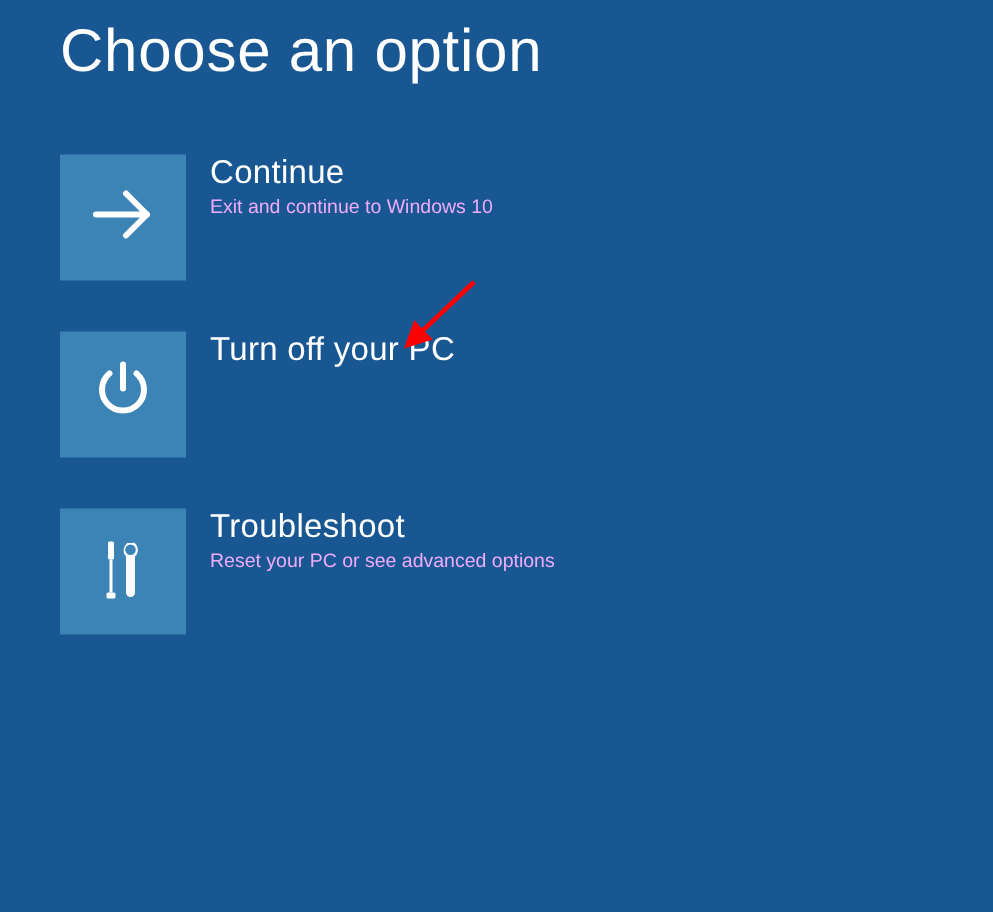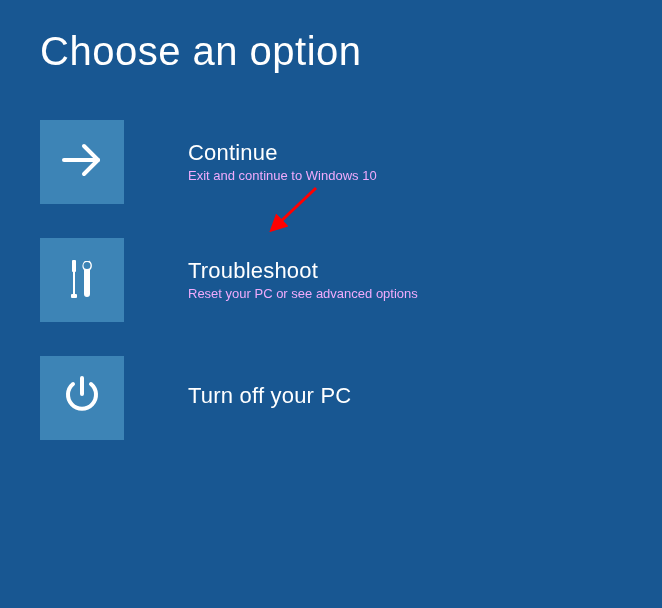--- a/index.html
+++ b/index.html
@@ -12,33 +12,32 @@
       height: 608px;
       background: #185792;
       font-family: "Segoe UI", "Segoe UI Light", Arial, sans-serif;
       color: #ffffff;
       overflow: hidden;
       position: relative;
     }
     .page-title {
       font-size: 40px;
       font-weight: 300;
-      padding: 29px 0 0 40px;
+      padding: 12px 0 0 40px;
       letter-spacing: 0.5px;
     }
     .options-container {
       margin-top: 46px;
       margin-left: 40px;
     }
     .option {
       display: flex;
-      align-items: center;
+      align-items: flex-start;
       margin-bottom: 34px;
       cursor: pointer;
-      gap: 48px;
     }
     .tile {
       width: 84px;
       height: 84px;
       background: #3d84b6;
       display: flex;
       align-items: center;
       justify-content: center;
       flex-shrink: 0;
     }
@@ -87,53 +86,53 @@
     </div>
     <div class="option-text">
       <div class="option-title">Continue</div>
       <div class="option-description">Exit and continue to Windows 10</div>
     </div>
   </div>
 
   <div class="option">
     <div class="tile">
       <span>
+        <svg class="icon-svg" viewBox="0 0 48 48" fill="none" stroke="#ffffff" stroke-width="4" stroke-linecap="round">
+          <path d="M 15 12 A 14 14 0 1 0 33 12"></path>
+          <line x1="24" y1="6" x2="24" y2="22"></line>
+        </svg>
+      </span>
+    </div>
+    <div class="option-text">
+      <div class="option-title">Turn off your PC</div>
+      <div class="option-description"></div>
+    </div>
+  </div>
+
+  <div class="option">
+    <div class="tile">
+      <span>
         <svg class="icon-svg" viewBox="0 0 48 48" fill="#ffffff">
 
           <rect x="14" y="6" width="4" height="12" rx="1"></rect>
           <rect x="15" y="18" width="2" height="22"></rect>
           <rect x="13" y="40" width="6" height="4" rx="1"></rect>
 
           <path d="M30 6 a6 6 0 0 0 -4 10 l0 24 a3 3 0 0 0 6 0 l0 -24 a6 6 0 0 0 -2 -10 z M29 8 a3.5 3.5 0 1 1 0 7 a3.5 3.5 0 0 1 0 -7 z"></path>
           <circle cx="29" cy="11.5" r="2.2" fill="#3d84b6"></circle>
           <path d="M27 7 L27 3 L31 3 L31 7 Z" fill="#3d84b6"></path>
         </svg>
       </span>
     </div>
     <div class="option-text">
       <div class="option-title">Troubleshoot</div>
       <div class="option-description">Reset your PC or see advanced options</div>
     </div>
   </div>
 
-  <div class="option">
-    <div class="tile">
-      <span>
-        <svg class="icon-svg" viewBox="0 0 48 48" fill="none" stroke="#ffffff" stroke-width="4" stroke-linecap="round">
-          <path d="M 15 12 A 14 14 0 1 0 33 12"></path>
-          <line x1="24" y1="6" x2="24" y2="22"></line>
-        </svg>
-      </span>
-    </div>
-    <div class="option-text">
-      <div class="option-title">Turn off your PC</div>
-      <div class="option-description"></div>
-    </div>
-  </div>
-
 </div>
 
 <div class="arrow-annotation">
   <svg width="60" height="60" viewBox="0 0 60 60">
     <defs>
       <marker id="ahead" markerWidth="6" markerHeight="6" refX="2" refY="3" orient="auto">
         <path d="M0,0 L6,3 L0,6 Z" fill="#ff0000"></path>
       </marker>
     </defs>
     <line x1="50" y1="8" x2="12" y2="44" stroke="#ff0000" stroke-width="3" marker-end="url(#ahead)"></line>

